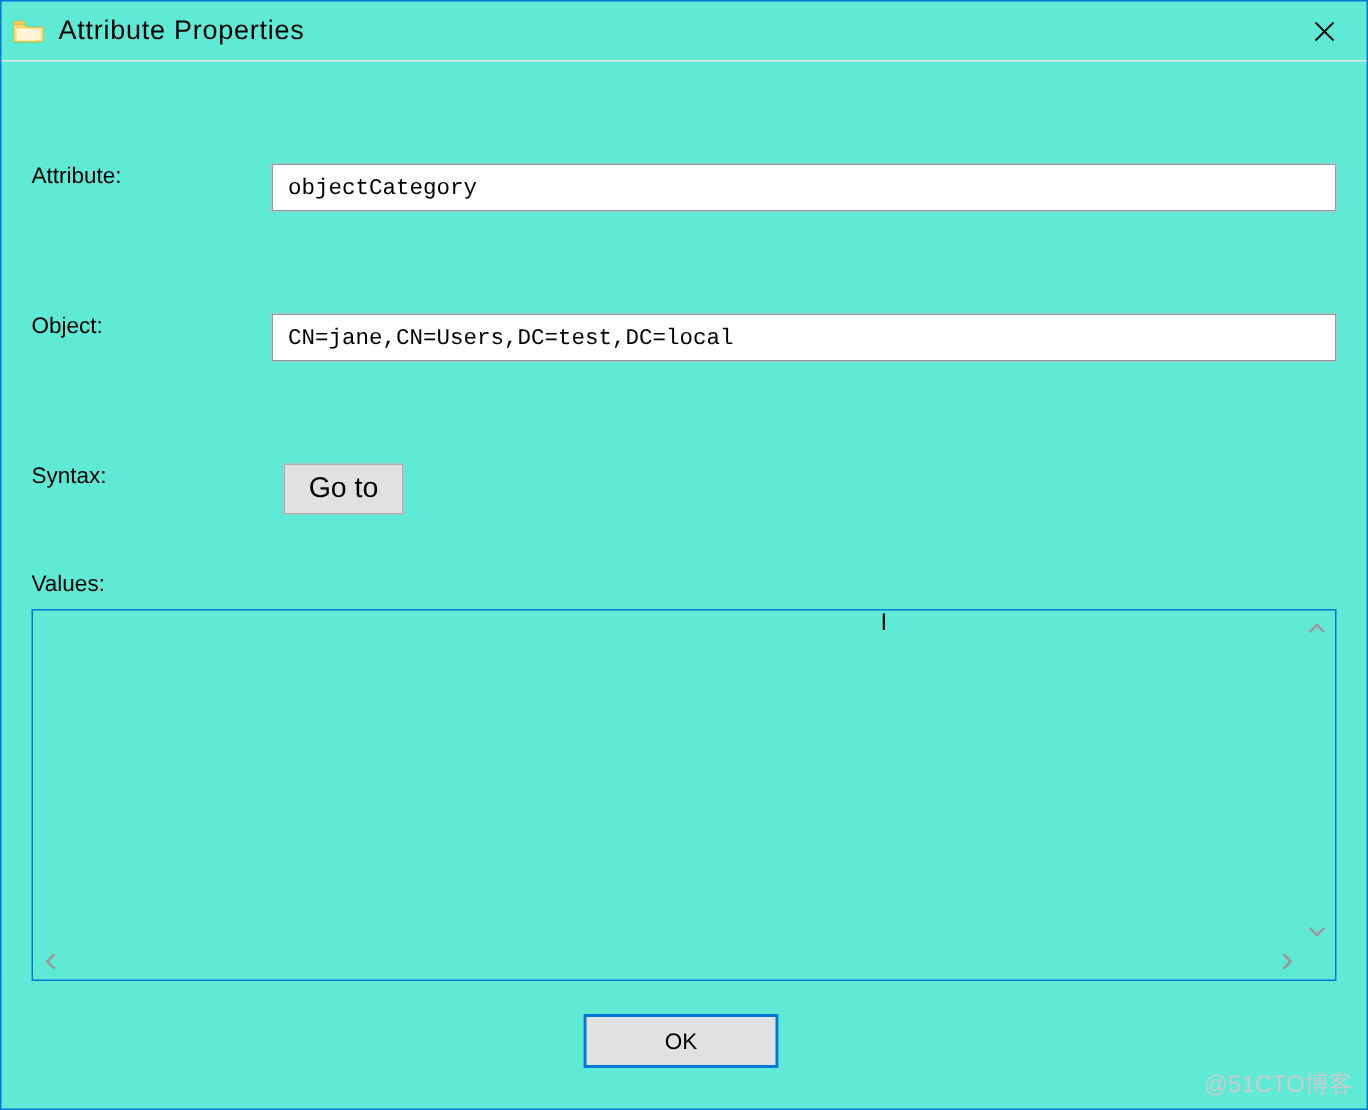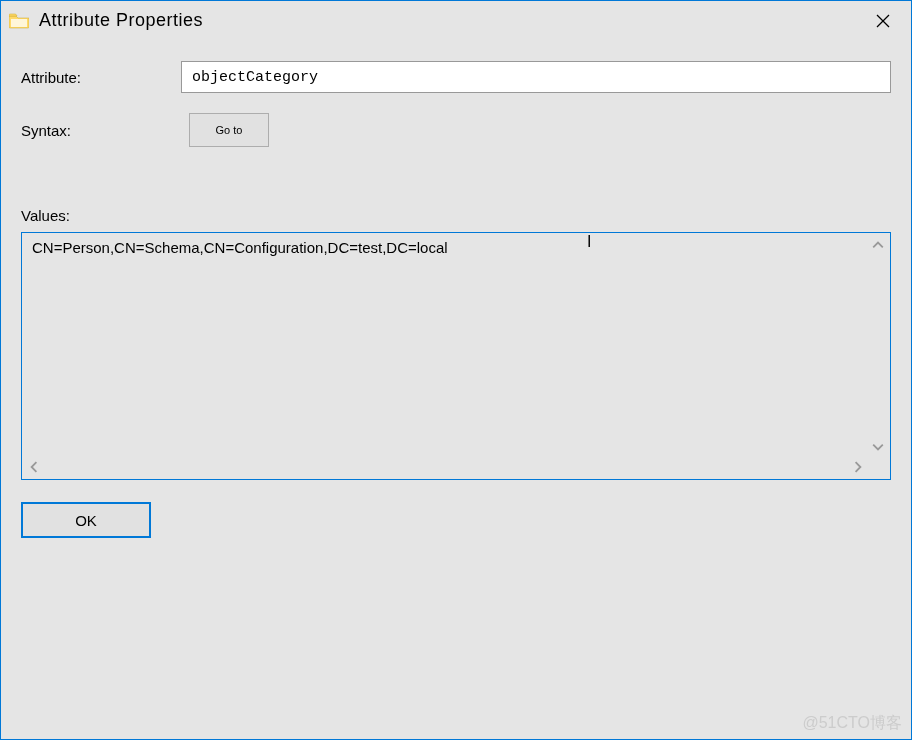--- a/index.html
+++ b/index.html
@@ -14,21 +14,21 @@
       color: #000000;
       width: 912px;
       height: 740px;
       overflow: hidden;
       position: relative;
     }
     .window {
       width: 912px;
       height: 740px;
       border: 1px solid #0078d7;
-      background: #e5e5e5;
+      background: #5eead4;
       display: flex;
       flex-direction: column;
     }
     .titlebar {
       height: 40px;
       display: flex;
       align-items: center;
       padding: 0 8px;
       border-bottom: 1px solid #e5e5e5;
     }
@@ -59,22 +59,22 @@
       height: 14px;
     }
     .content {
       flex: 1;
       padding: 20px;
       display: flex;
       flex-direction: column;
     }
     .form-row {
       display: flex;
-      align-items: center;
       margin-bottom: 20px;
+      margin-top: 48px;
     }
     .form-label {
       width: 160px;
       color: #000;
       font-size: 15px;
     }
     .readonly-field {
       flex: 1;
       height: 32px;
       border: 1px solid #999999;
@@ -87,26 +87,26 @@
       overflow: hidden;
       white-space: nowrap;
       font-family: Liberation Mono, monospace;
     }
     .goto-button {
       width: 80px;
       height: 34px;
       margin-left: 8px;
       background: #e1e1e1;
       border: 1px solid #adadad;
-      font-size: 11px;
+      font-size: 19px;
       cursor: pointer;
       font-family: inherit;
     }
     .values-label {
-      margin-top: 40px;
+      margin-top: 18px;
       margin-bottom: 8px;
       font-size: 15px;
     }
     .values-box {
       border: 1px solid #0078d7;
       height: 248px;
       position: relative;
       padding: 6px 24px 24px 10px;
       font-size: 15px;
       color: #000;
@@ -158,21 +158,21 @@
     .cursor-mark {
       position: absolute;
       top: 0px;
       left: 565px;
       font-size: 16px;
       color: #000;
       pointer-events: none;
     }
     .button-row {
       display: flex;
-      justify-content: flex-start;
+      justify-content: center;
       margin-top: 22px;
       padding-right: 4px;
     }
     .ok-button {
       width: 130px;
       height: 36px;
       background: #e1e1e1;
       border: 2px solid #0078d7;
       font-size: 15px;
       cursor: pointer;
@@ -207,30 +207,33 @@
     </div>
   </div>
 
   <div class="content">
 
     <div class="form-row">
       <div class="form-label">Attribute:</div>
       <div class="readonly-field">objectCategory</div>
     </div>
 
+    <div class="form-row">
+      <div class="form-label">Object:</div>
+      <div class="readonly-field">CN=jane,CN=Users,DC=test,DC=local</div>
+    </div>
 
 
     <div class="form-row">
       <div class="form-label">Syntax:</div>
       <button class="goto-button">Go to</button>
     </div>
 
     <div class="values-label">Values:</div>
     <div class="values-box">
-      <span>CN=Person,CN=Schema,CN=Configuration,DC=test,DC=local</span>
       <span class="cursor-mark">I</span>
       <div class="scroll-up">
         <svg viewBox="0 0 10 10" width="12" height="12">
             <path d="M 1 7 L 5 3 L 9 7" fill="none" stroke="#999" stroke-width="1.5"></path>
           </svg>
       </div>
       <div class="scroll-down">
         <svg viewBox="0 0 10 10" width="12" height="12">
             <path d="M 1 3 L 5 7 L 9 3" fill="none" stroke="#999" stroke-width="1.5"></path>
           </svg>

